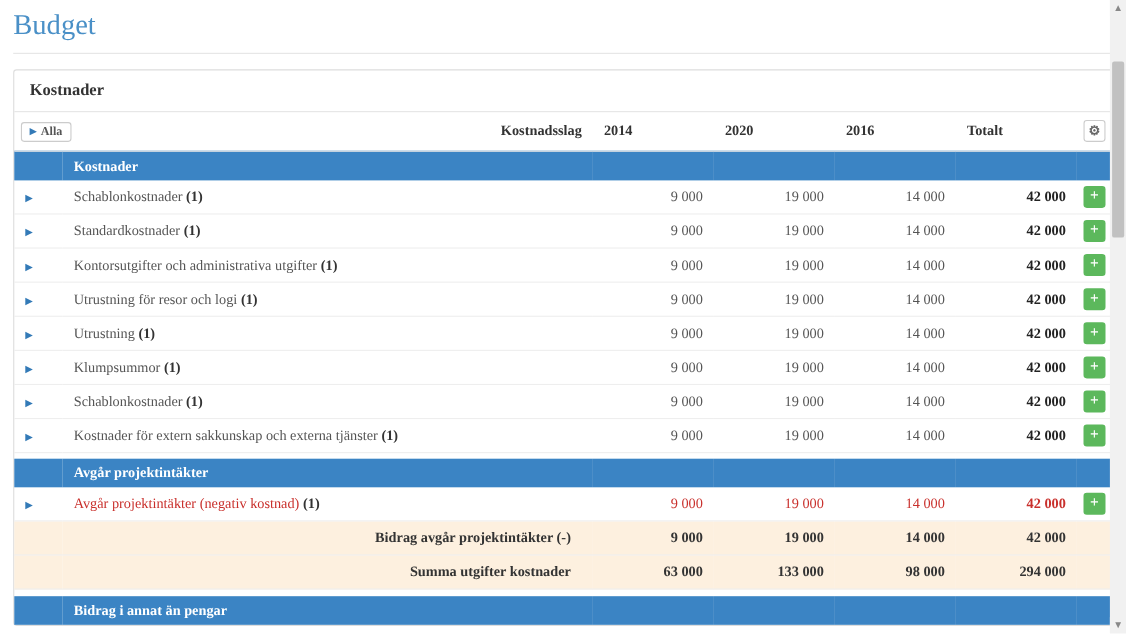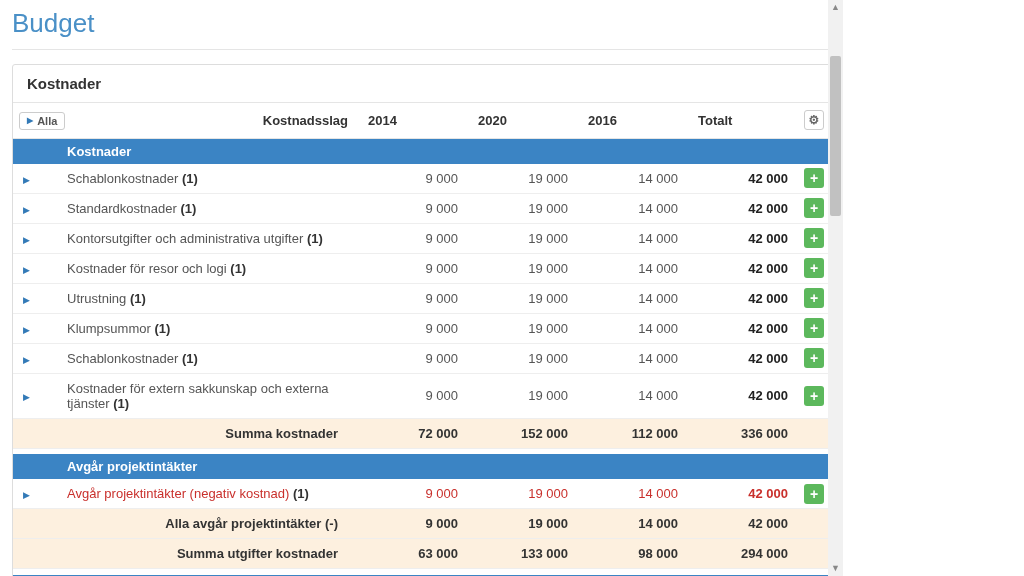--- a/index.html
+++ b/index.html
@@ -5,24 +5,25 @@
   * { box-sizing: border-box; margin: 0; padding: 0; }
   html, body { height: 100%; }
   body {
     font-family: "Segoe UI", "Helvetica Neue", Arial, sans-serif;
     font-size: 13px;
     color: #555;
     background: #fff;
     overflow: hidden;
   }
   .viewport {
-    width: 843px;
+    width: 1024px;
     height: 576px;
     position: relative;
     overflow: hidden;
+    font-family: Liberation Serif, serif;
   }
   .content {
     padding: 0 12px 0 12px;
   }
   .page-title {
     font-size: 26px;
     font-weight: 400;
     color: #4a90c7;
     padding: 8px 0 4px 0;
   }
@@ -228,21 +229,21 @@
               <td class="td-expand"><span class="caret">▶</span></td>
               <td class="td-name"><span>Kontorsutgifter och administrativa utgifter </span><span class="cnt">(1)</span></td>
               <td class="td-num">9 000</td>
               <td class="td-num">19 000</td>
               <td class="td-num">14 000</td>
               <td class="td-total">42 000</td>
               <td class="td-add"><span class="plus">+</span></td>
             </tr>
             <tr>
               <td class="td-expand"><span class="caret">▶</span></td>
-              <td class="td-name"><span>Kostnader för resor och logi </span><span class="cnt">(1)</span></td>
+              <td class="td-name"><span>Utrustning för resor och logi </span><span class="cnt">(1)</span></td>
               <td class="td-num">9 000</td>
               <td class="td-num">19 000</td>
               <td class="td-num">14 000</td>
               <td class="td-total">42 000</td>
               <td class="td-add"><span class="plus">+</span></td>
             </tr>
             <tr>
               <td class="td-expand"><span class="caret">▶</span></td>
               <td class="td-name"><span>Utrustning </span><span class="cnt">(1)</span></td>
               <td class="td-num">9 000</td>
@@ -270,29 +271,20 @@
               <td class="td-add"><span class="plus">+</span></td>
             </tr>
             <tr>
               <td class="td-expand"><span class="caret">▶</span></td>
               <td class="td-name"><span>Kostnader för extern sakkunskap och externa tjänster </span><span class="cnt">(1)</span></td>
               <td class="td-num">9 000</td>
               <td class="td-num">19 000</td>
               <td class="td-num">14 000</td>
               <td class="td-total">42 000</td>
               <td class="td-add"><span class="plus">+</span></td>
-            </tr>
-            <tr class="summary">
-              <td class="td-expand"></td>
-              <td class="td-name">Summa kostnader</td>
-              <td class="td-num">72 000</td>
-              <td class="td-num">152 000</td>
-              <td class="td-num">112 000</td>
-              <td class="td-total">336 000</td>
-              <td class="td-add"></td>
             </tr>
             <tr class="spacer">
               <td colspan="7"></td>
             </tr>
             <tr class="section">
               <td class="td-expand"></td>
               <td class="td-name">Avgår projektintäkter</td>
               <td></td>
               <td></td>
               <td></td>
@@ -303,21 +295,21 @@
               <td class="td-expand"><span class="caret">▶</span></td>
               <td class="td-name"><span>Avgår projektintäkter (negativ kostnad) </span><span class="cnt">(1)</span></td>
               <td class="td-num">9 000</td>
               <td class="td-num">19 000</td>
               <td class="td-num">14 000</td>
               <td class="td-total">42 000</td>
               <td class="td-add"><span class="plus">+</span></td>
             </tr>
             <tr class="summary">
               <td class="td-expand"></td>
-              <td class="td-name">Alla avgår projektintäkter (-)</td>
+              <td class="td-name">Bidrag avgår projektintäkter (-)</td>
               <td class="td-num">9 000</td>
               <td class="td-num">19 000</td>
               <td class="td-num">14 000</td>
               <td class="td-total">42 000</td>
               <td class="td-add"></td>
             </tr>
             <tr class="summary">
               <td class="td-expand"></td>
               <td class="td-name">Summa utgifter kostnader</td>
               <td class="td-num">63 000</td>

